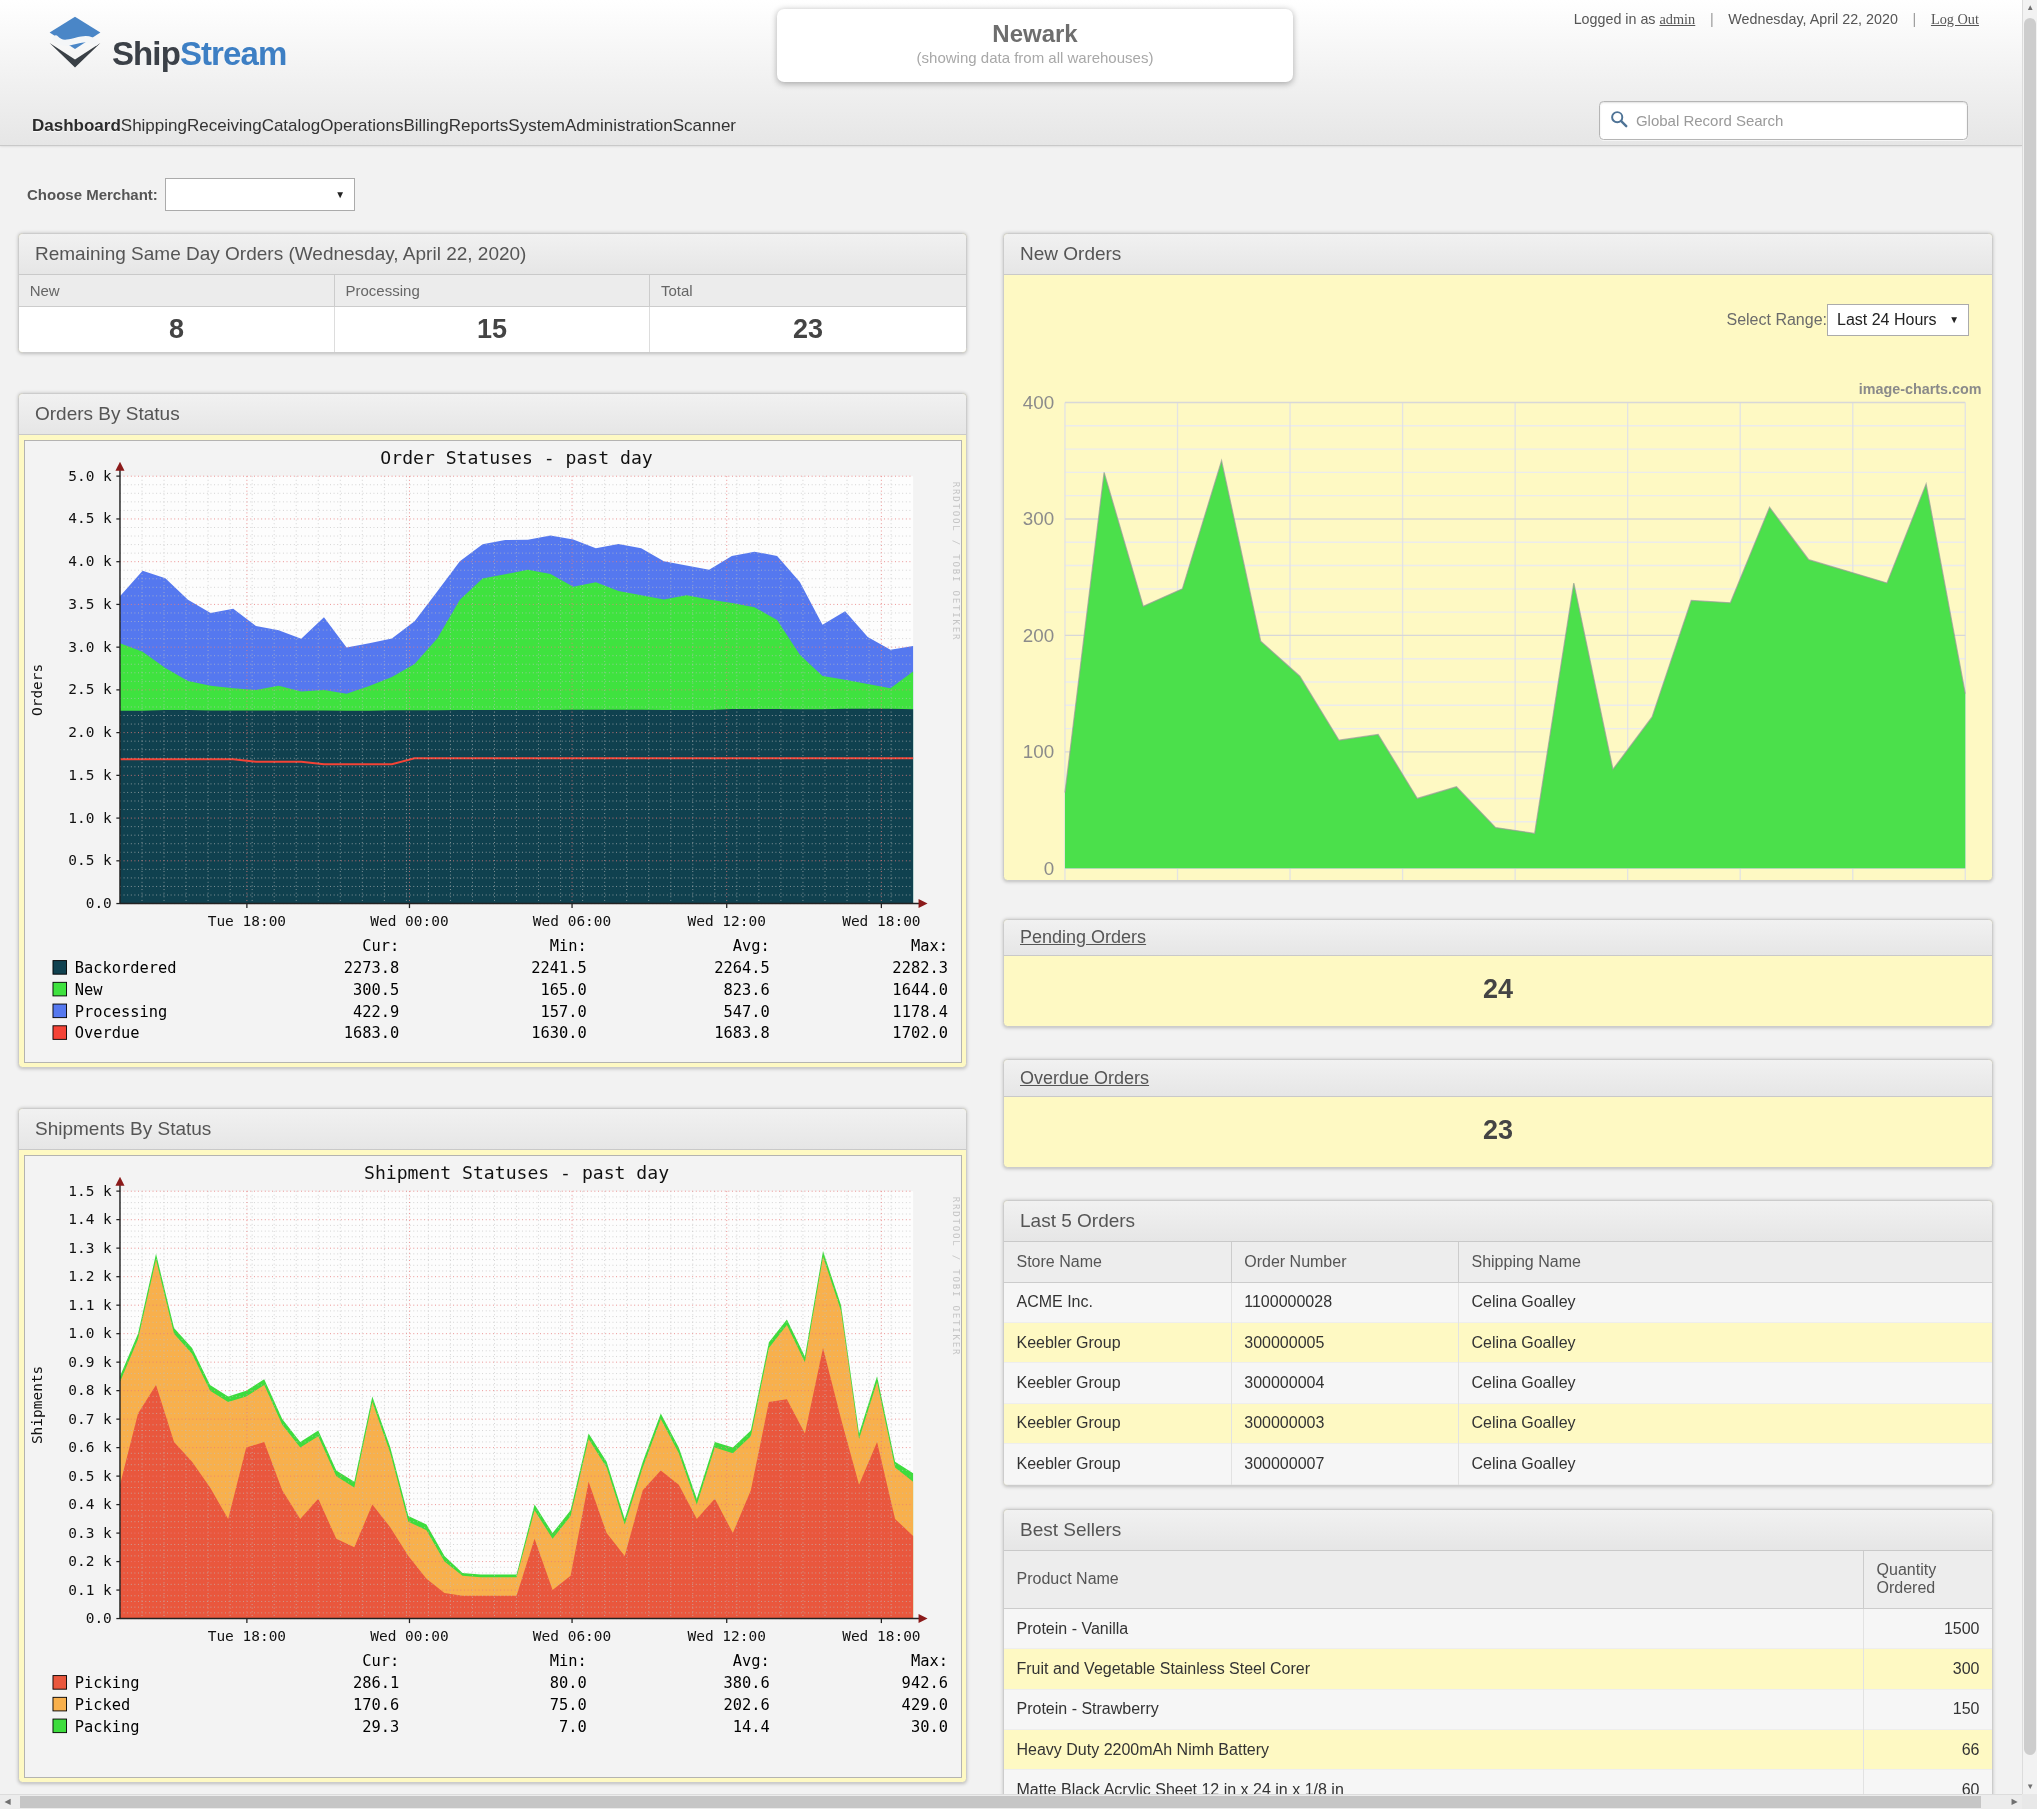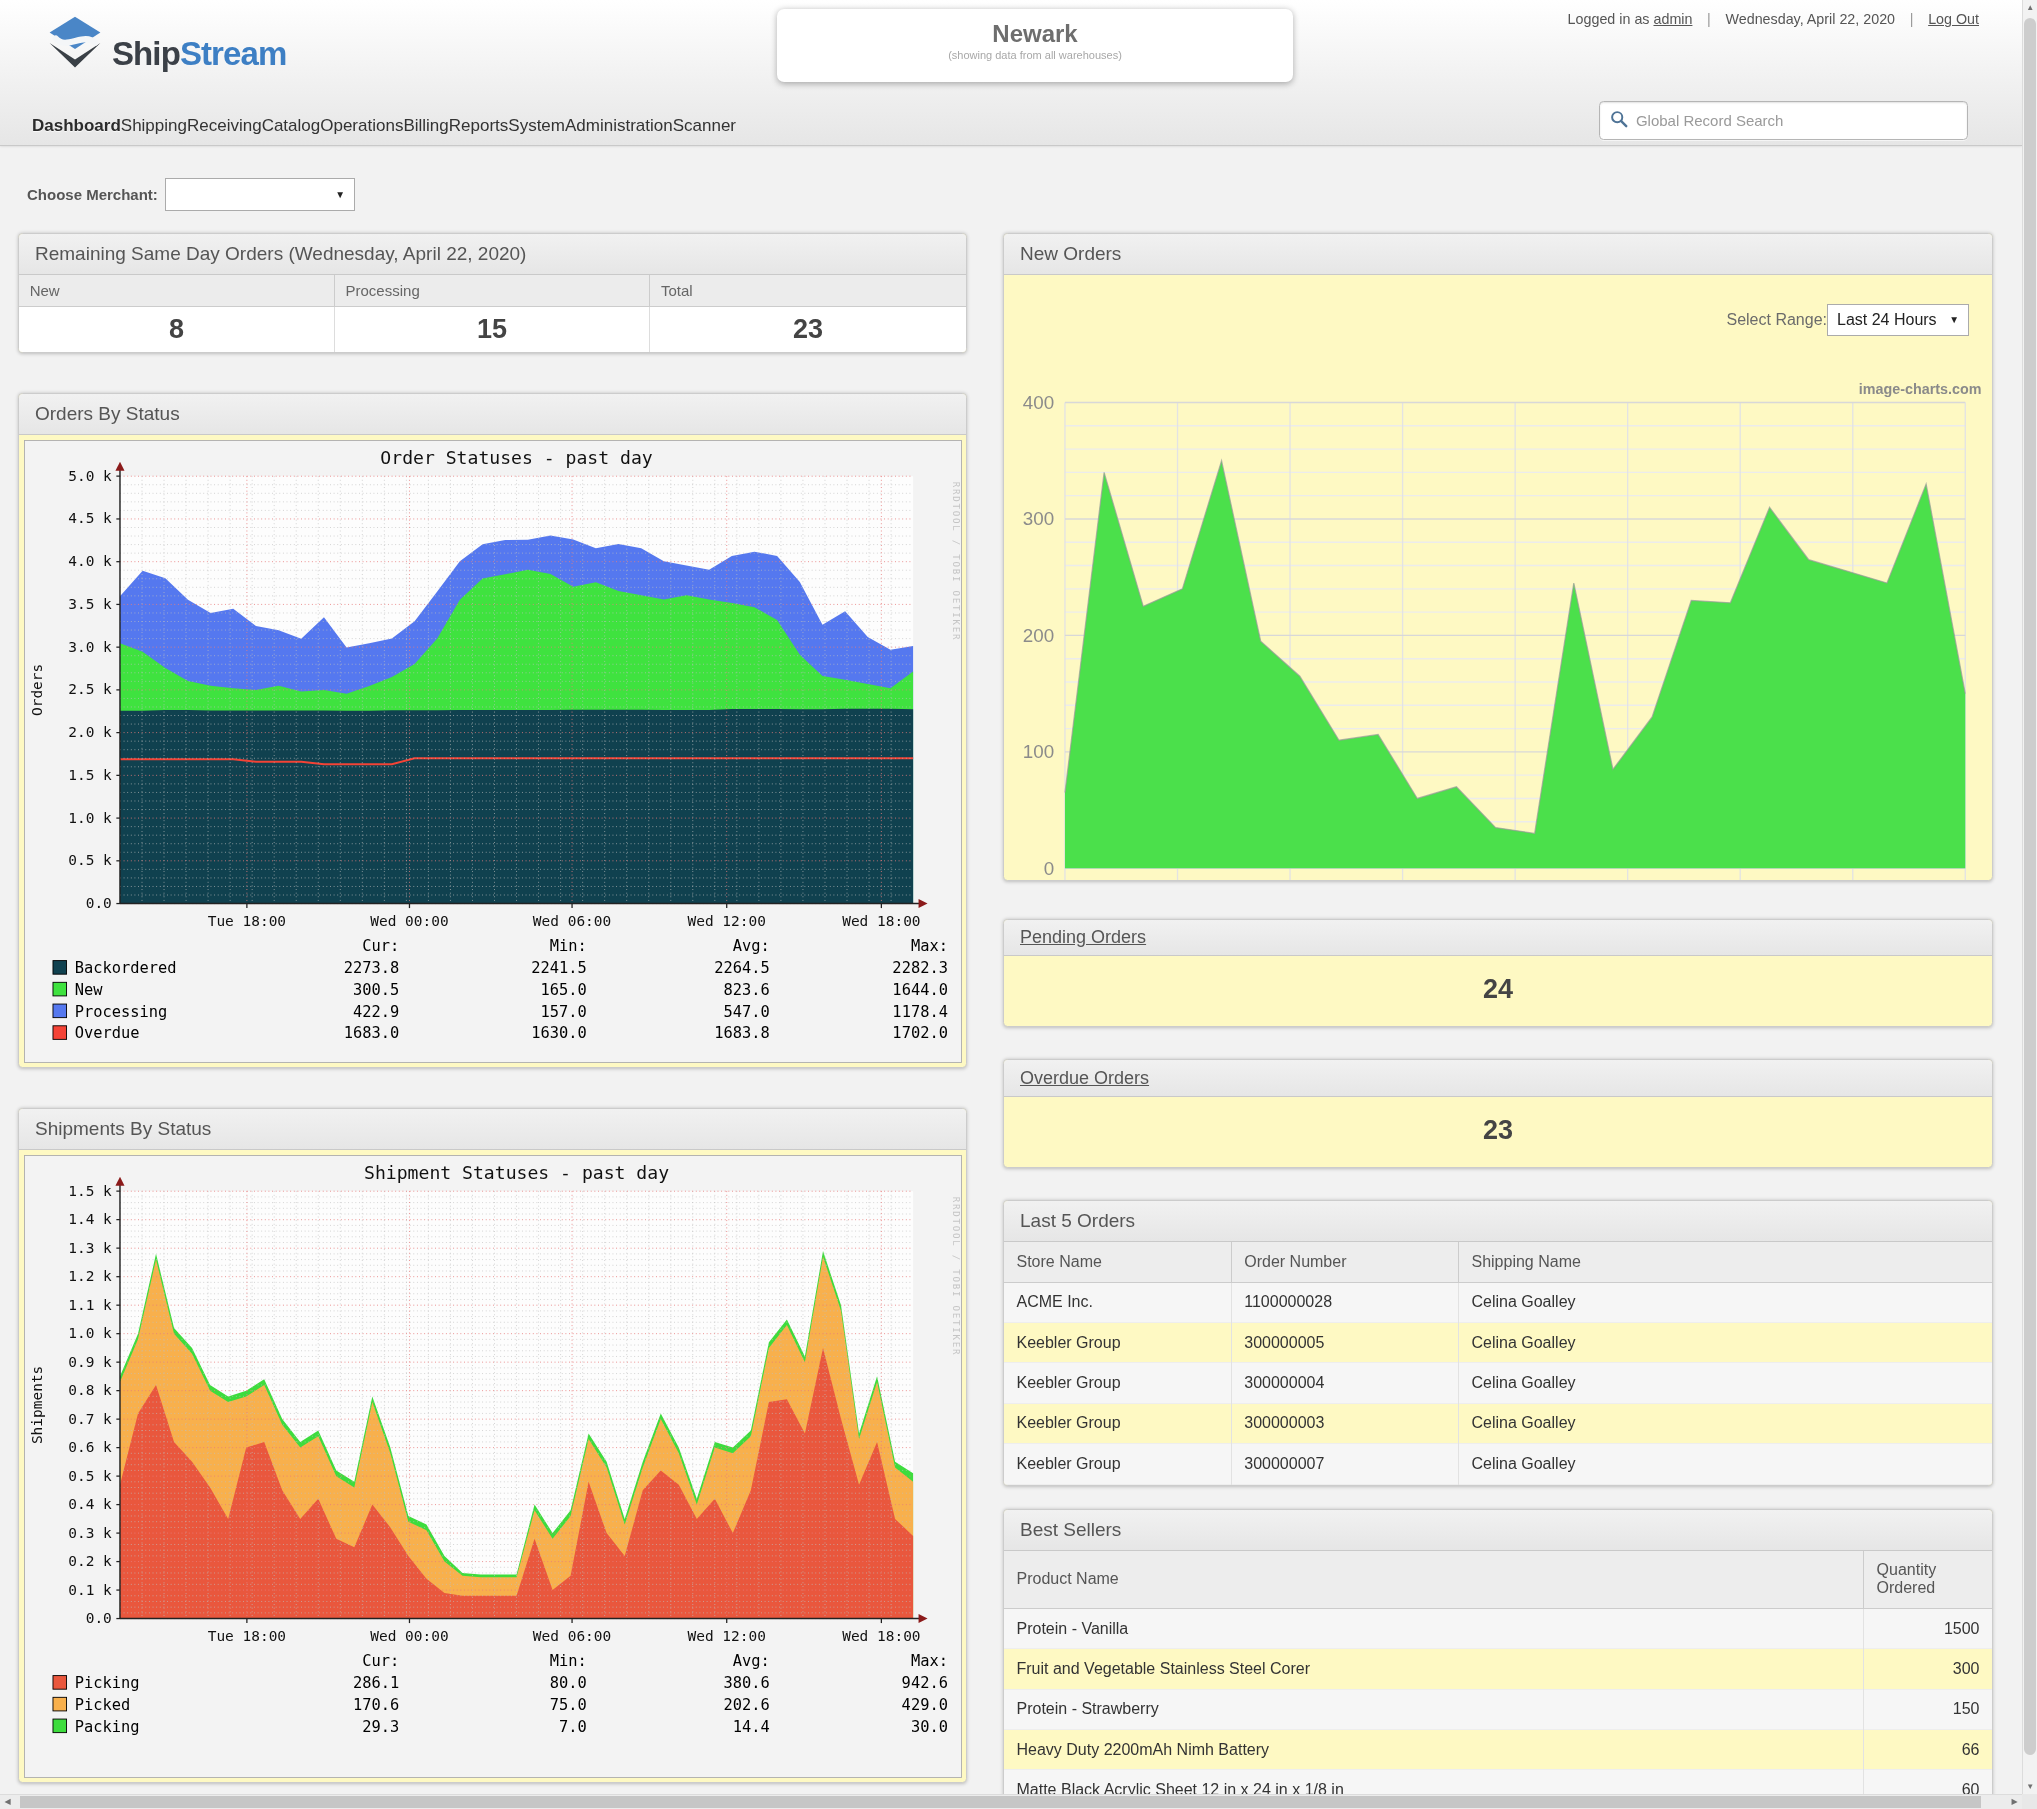--- a/index.html
+++ b/index.html
@@ -9,23 +9,23 @@
   .viewport { position:absolute; left:0; top:0; width:2022px; height:1794px; overflow:hidden; background:#f2f2f2; }
 
   
   .topbar { position:relative; height:146px; background:linear-gradient(#ffffff, #e6e6e6); border-bottom:0.9px solid #c9c9c9; box-shadow:0 0.9px 2.7px rgba(0,0,0,.15); }
   .logo { position:absolute; left:47px; top:14.3px; display:flex; align-items:flex-end; gap:9px; }
   .logo-text { font-size:33px; font-weight:bold; letter-spacing:-0.9px; }
   .logo-ship { color:#3b4047; }
   .logo-stream { color:#3d7fc4; }
   .warehouse-card { position:absolute; left:777px; top:9px; width:516px; height:73px; background:#fff; border-radius:7.2px; box-shadow:0 1.8px 6.3px rgba(0,0,0,.3); text-align:center; padding-top:10.7px; }
   .warehouse-title { font-size:24px; font-weight:bold; color:#6e6e6e; }
-  .warehouse-sub { font-size:11px; color:#a8a8a8; margin-top:1.8px; }
+  .warehouse-sub { font-size:15px; color:#a8a8a8; margin-top:1.8px; }
   .userinfo { position:absolute; right:43px; top:10.7px; font-size:14.3px; color:#555; }
-  .userinfo a { color:#555; text-decoration:underline; cursor:pointer; }
+  .userinfo a { color:#555; text-decoration:underline; cursor:pointer;font-family:Liberation Serif, serif; }
   .userinfo .sep { color:#999; margin:0 10.7px; }
   .mainnav { position:absolute; left:32px; bottom:9px; display:flex; }
   .mainnav a { font-size:17px; color:#333; text-decoration:none; cursor:pointer; }
   .mainnav a.active { font-weight:bold; color:#2b2b2b; text-shadow:0 0.9px 0.9px rgba(255,255,255,.8); }
   .searchbox { position:absolute; right:54px; bottom:5.4px; width:369px; height:39px; background:#fff; border:0.9px solid #b5b5b5; border-radius:4.5px; box-shadow:inset 0 0.9px 1.8px rgba(0,0,0,.12), 0 0.9px 0 rgba(255,255,255,.6); display:flex; align-items:center; padding:0 9px; }
   .searchbox input { border:none; outline:none; flex:1; font-size:15px; color:#444; margin-left:7.2px; font-family:"Liberation Sans",sans-serif; }
   .searchbox input::placeholder { color:#9a9a9a; }
 
   
   .merchant-row { margin:32px 0 21.5px 27px; display:flex; align-items:center; }

